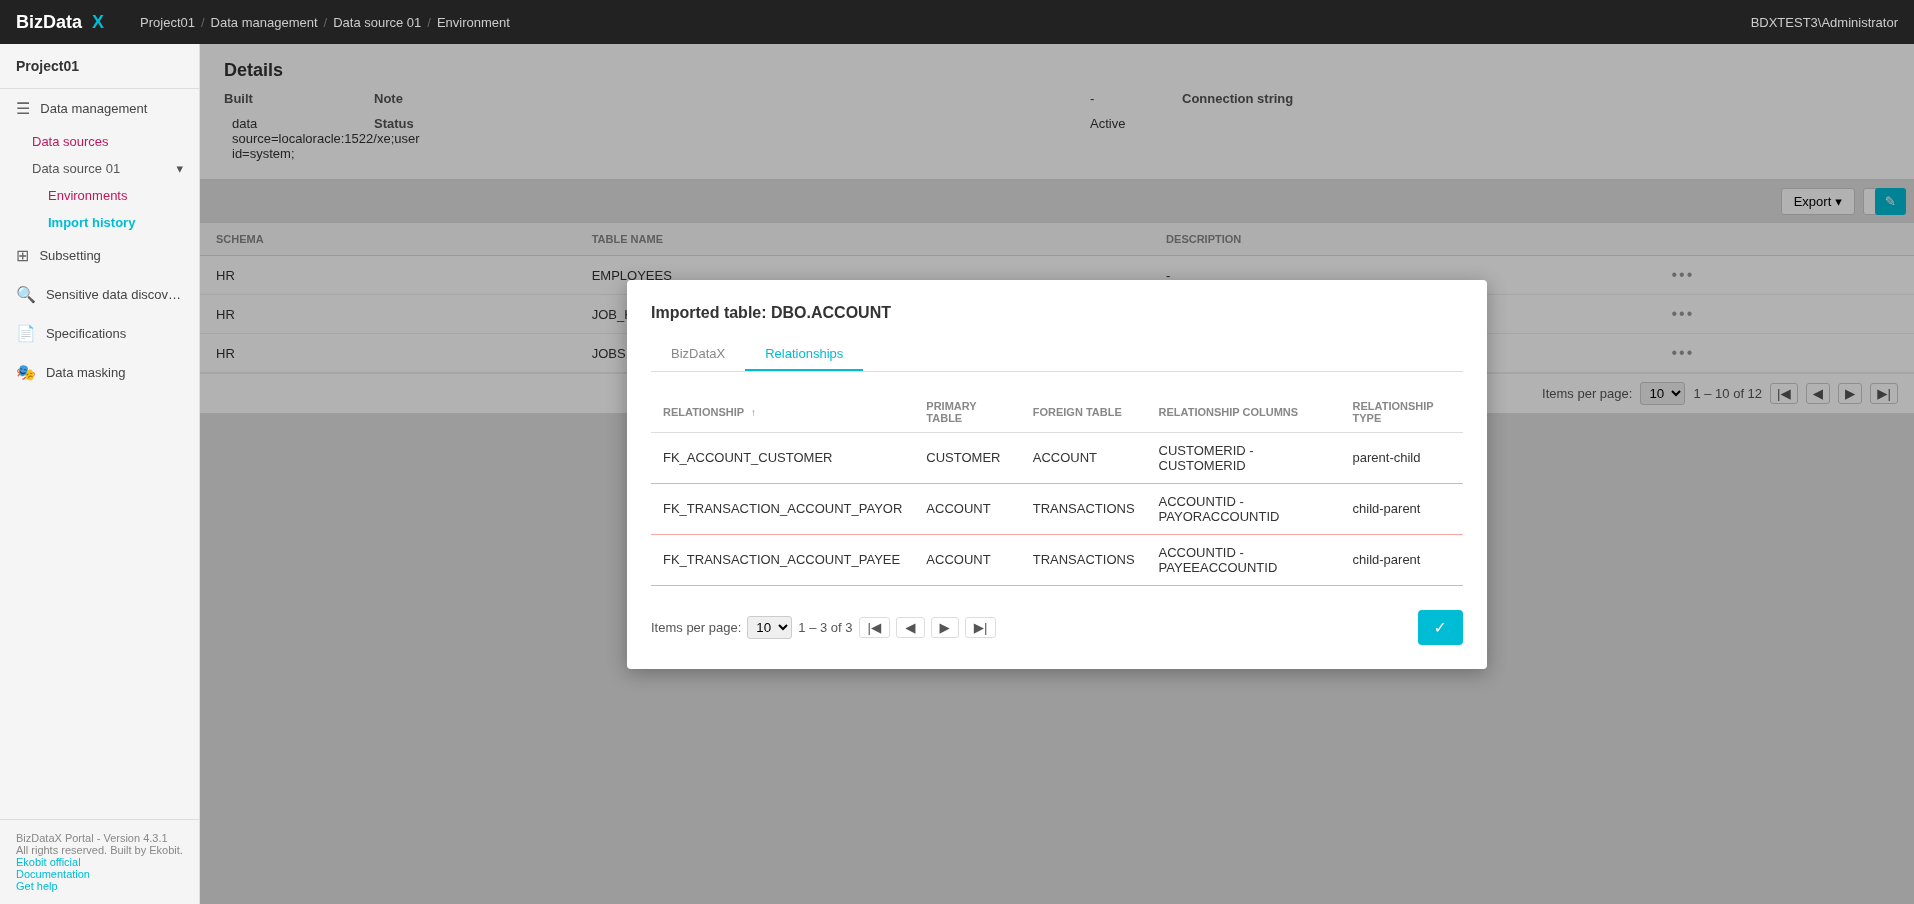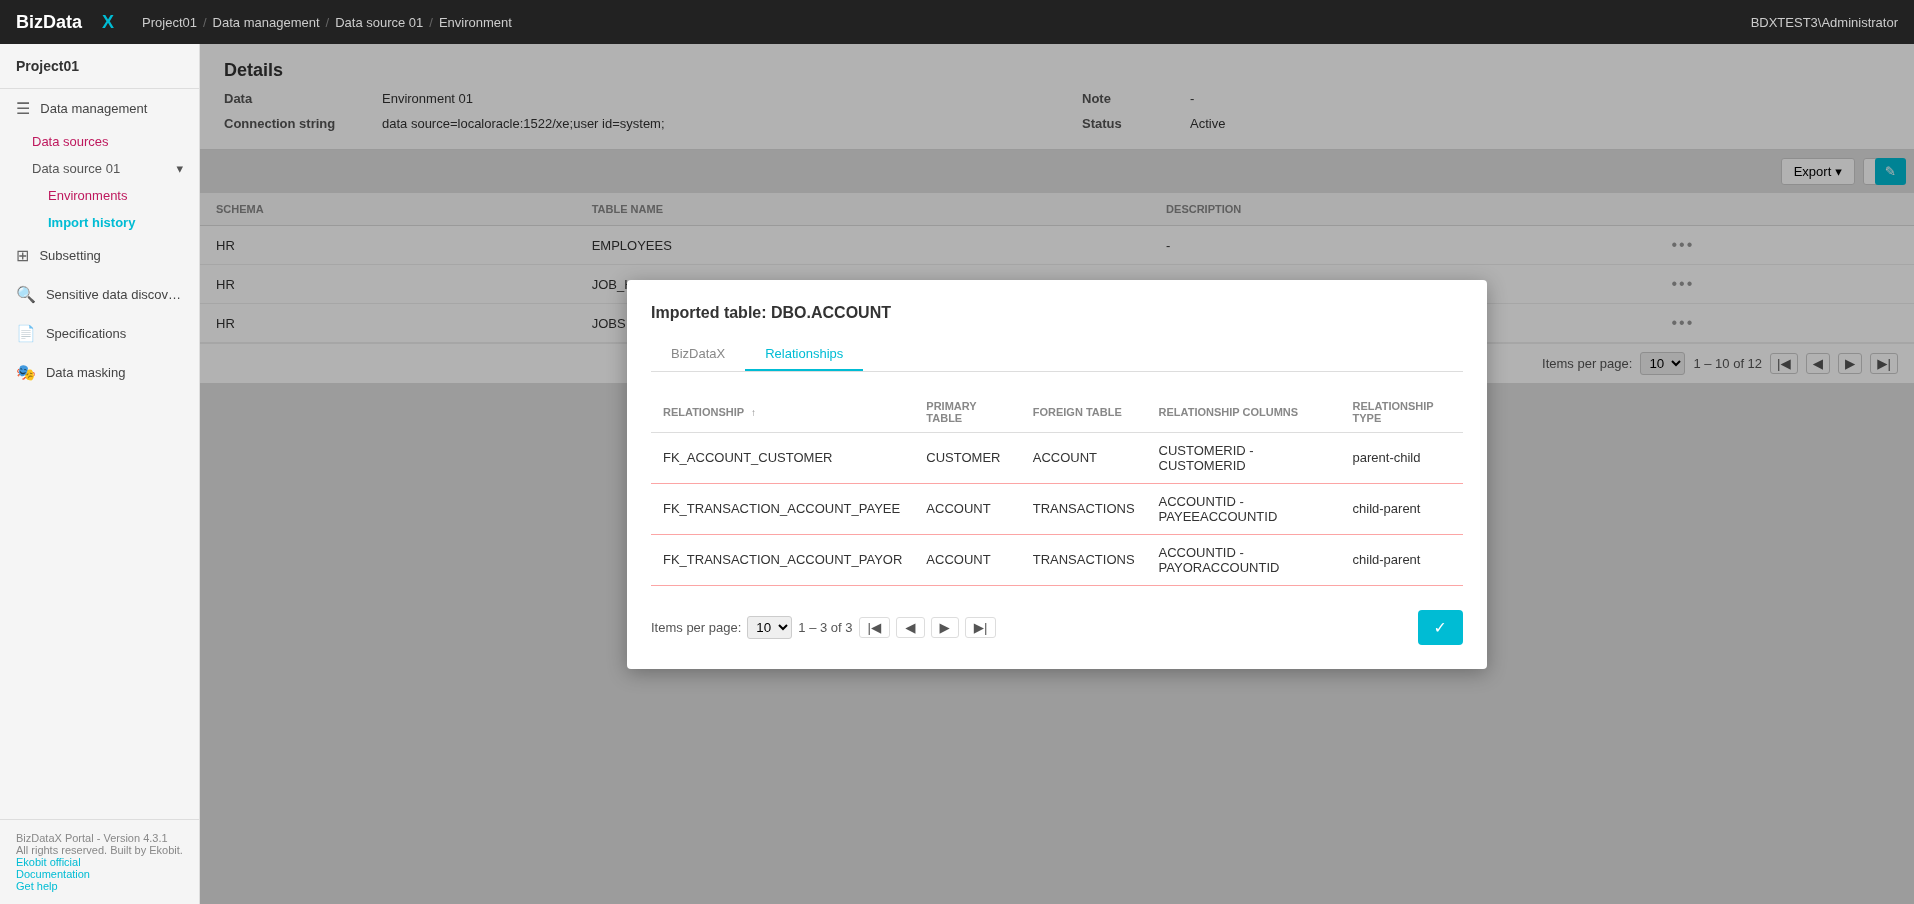--- a/index.html
+++ b/index.html
@@ -9,21 +9,21 @@
     .topnav {
       background: #222;
       color: #fff;
       height: 44px;
       display: flex;
       align-items: center;
       padding: 0 16px;
       justify-content: space-between;
     }
     .topnav-left { display: flex; align-items: center; gap: 8px; }
-    .logo { display: flex; align-items: center; gap: 20px; font-size: 18px; font-weight: bold; color: #fff; margin-right: 20px; }
+    .logo { display: flex; align-items: center; gap: 10px; font-size: 18px; font-weight: bold; color: #fff; margin-right: 28px; }
     .logo-x { color: #00bcd4; }
     .breadcrumb { color: #ccc; font-size: 13px; display: flex; align-items: center; gap: 6px; }
     .breadcrumb span { color: #ccc; }
     .breadcrumb .sep { color: #666; }
     .topnav-right { color: #ccc; font-size: 13px; }
 
     
     .layout { display: flex; height: calc(904px - 44px); }
 
     
@@ -355,22 +355,21 @@
       <a>Documentation</a>
       <a>Get help</a>
     </div>
   </aside>
 
   <main class="main">
 
     <div class="details-panel">
       <div class="details-title">Details</div>
       <div class="details-grid">
-        <div class="details-label">Data</div>
-        <div class="details-value">Environment 01</div>
+        <div class="details-label">Built</div>
         <div class="details-label">Note</div>
         <div class="details-value">-</div>
         <div class="details-label">Connection string</div>
         <div class="details-value">data source=localoracle:1522/xe;user id=system;</div>
         <div class="details-label">Status</div>
         <div class="details-value">Active</div>
       </div>
     </div>
 
     <div style="position: relative;">
@@ -463,31 +462,31 @@
           <tbody id="modal-table-body">
 
           <tr>
       <td>FK_ACCOUNT_CUSTOMER</td>
       <td>CUSTOMER</td>
       <td>ACCOUNT</td>
       <td>CUSTOMERID - CUSTOMERID</td>
       <td>parent-child</td>
     </tr>
               <tr>
+      <td>FK_TRANSACTION_ACCOUNT_PAYOR</td>
+      <td>ACCOUNT</td>
+      <td>TRANSACTIONS</td>
+      <td>ACCOUNTID - PAYORACCOUNTID</td>
+      <td>child-parent</td>
+    </tr>
+              <tr>
       <td>FK_TRANSACTION_ACCOUNT_PAYEE</td>
       <td>ACCOUNT</td>
       <td>TRANSACTIONS</td>
       <td>ACCOUNTID - PAYEEACCOUNTID</td>
-      <td>child-parent</td>
-    </tr>
-              <tr>
-      <td>FK_TRANSACTION_ACCOUNT_PAYOR</td>
-      <td>ACCOUNT</td>
-      <td>TRANSACTIONS</td>
-      <td>ACCOUNTID - PAYORACCOUNTID</td>
       <td>child-parent</td>
     </tr>
             </tbody>
         </table>
 
         <div class="modal-footer">
           <div class="modal-pagination">
             <span>Items per page:</span>
             <select>
               <option>10</option>

